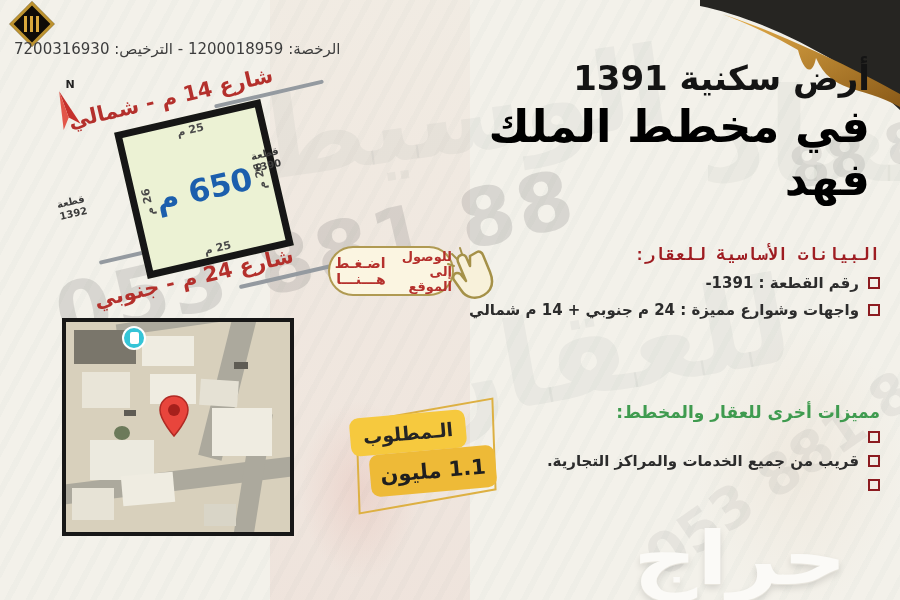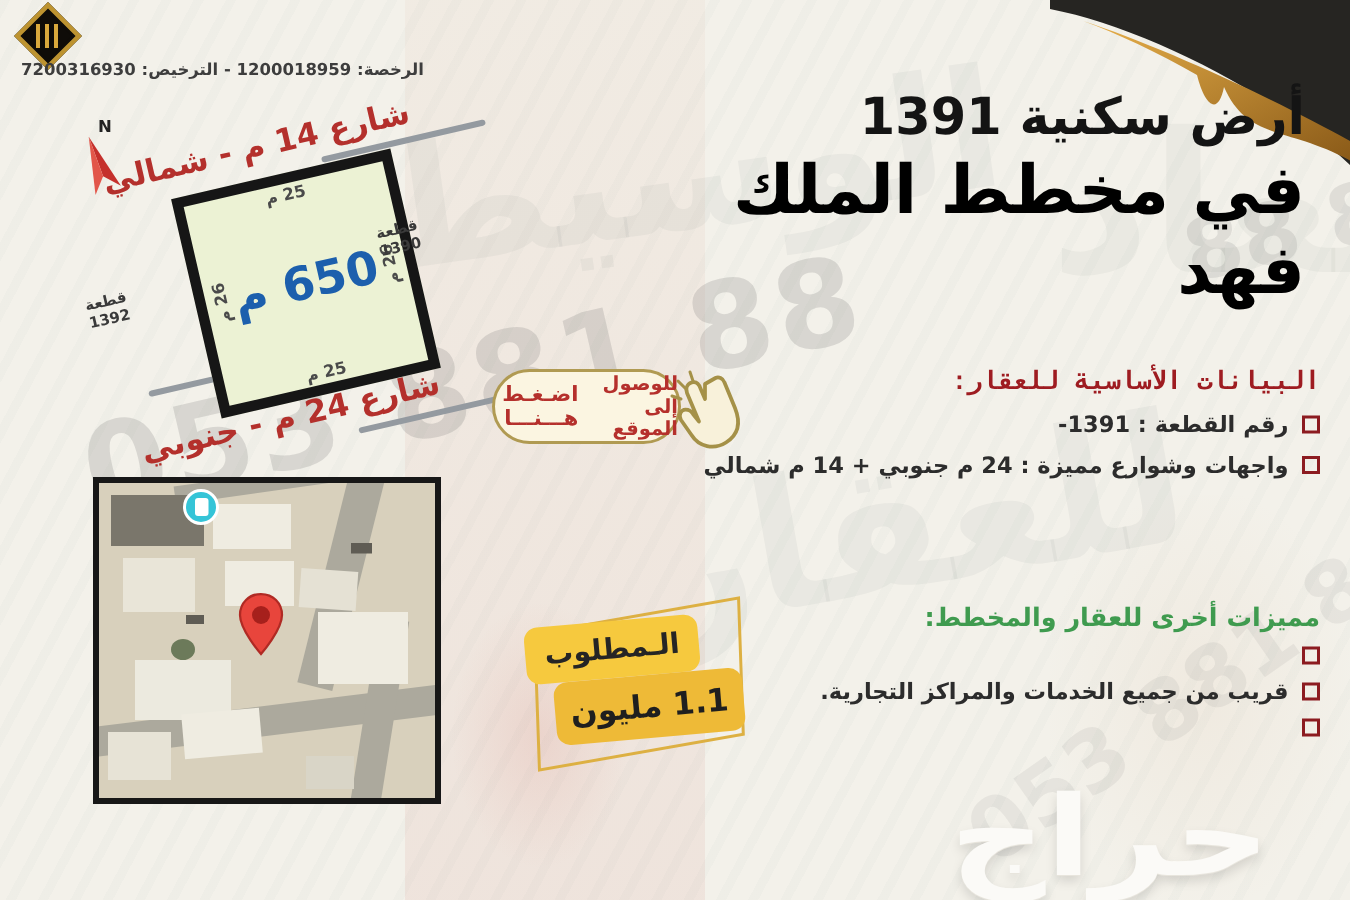--- a/index.html
+++ b/index.html
@@ -31,21 +31,21 @@
     color:#fbfaf7;text-shadow:0 1px 0 #e8e5dd,0 4px 7px rgba(0,0,0,.13);transform:scaleX(1.2);}
   
   .corner{position:absolute;right:0;top:0;width:200px;height:120px;}
   
   .logo-diamond{position:absolute;left:16px;top:8px;width:32px;height:32px;background:#0f0c08;
     border:3px solid #bd9330;transform:rotate(45deg);box-shadow:inset 0 0 0 2px #0f0c08;}
   .logo-diamond .cols{position:absolute;inset:5px;transform:rotate(-45deg);
     background:repeating-linear-gradient(90deg,#d9a83c 0 3px,#0f0c08 3px 6px);}
   .brand{position:absolute;left:56px;top:8px;font-size:23px;font-weight:bold;color:#141414;
     direction:rtl;font-family:"DejaVu Sans",sans-serif;}
-  .license{position:absolute;left:14px;top:40px;font-size:11px;color:#3d3d3d;direction:rtl;font-weight:bold;}
+  .license{position:absolute;left:14px;top:40px;font-size:15px;color:#3d3d3d;direction:rtl;}
   
   .compass{position:absolute;left:44px;top:76px;}
   
   .plot-square{position:absolute;left:129px;top:114px;width:150px;height:150px;
     background:#ecf2d4;border:7px solid #161616;transform:rotate(-13deg);}
   .plot-area{position:absolute;inset:0;display:flex;align-items:center;justify-content:center;
     font-size:31px;font-weight:bold;color:#1c5fad;direction:rtl;}
   .dim{position:absolute;font-size:11px;font-weight:bold;color:#4a4a4a;direction:rtl;}
   .dim-top{top:1px;left:50%;transform:translateX(-50%);}
   .dim-bottom{bottom:1px;left:50%;transform:translateX(-50%);}

